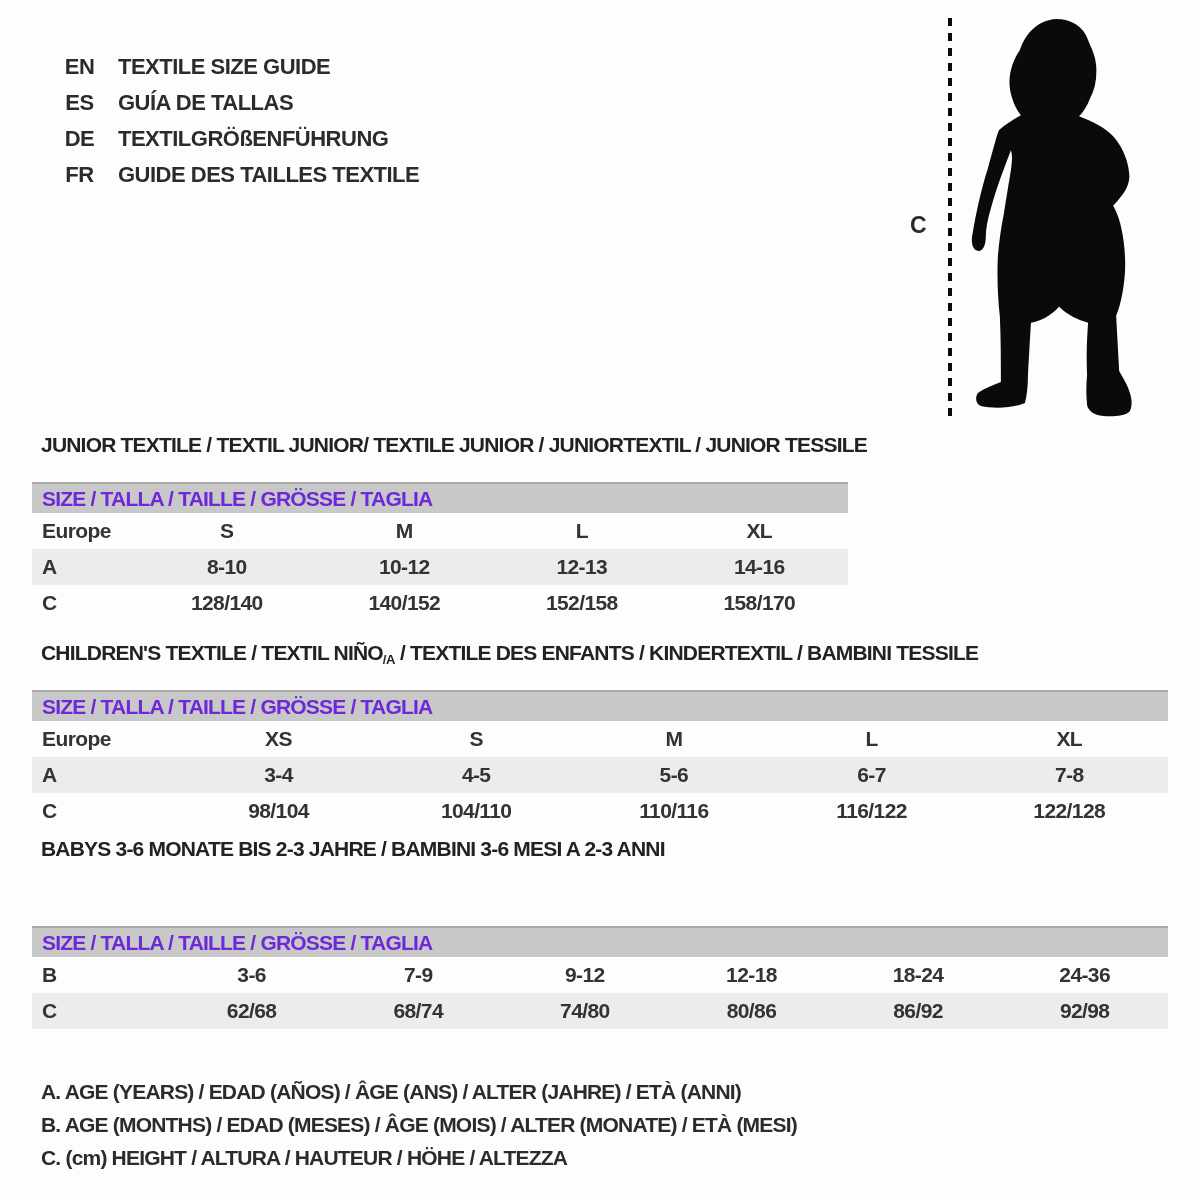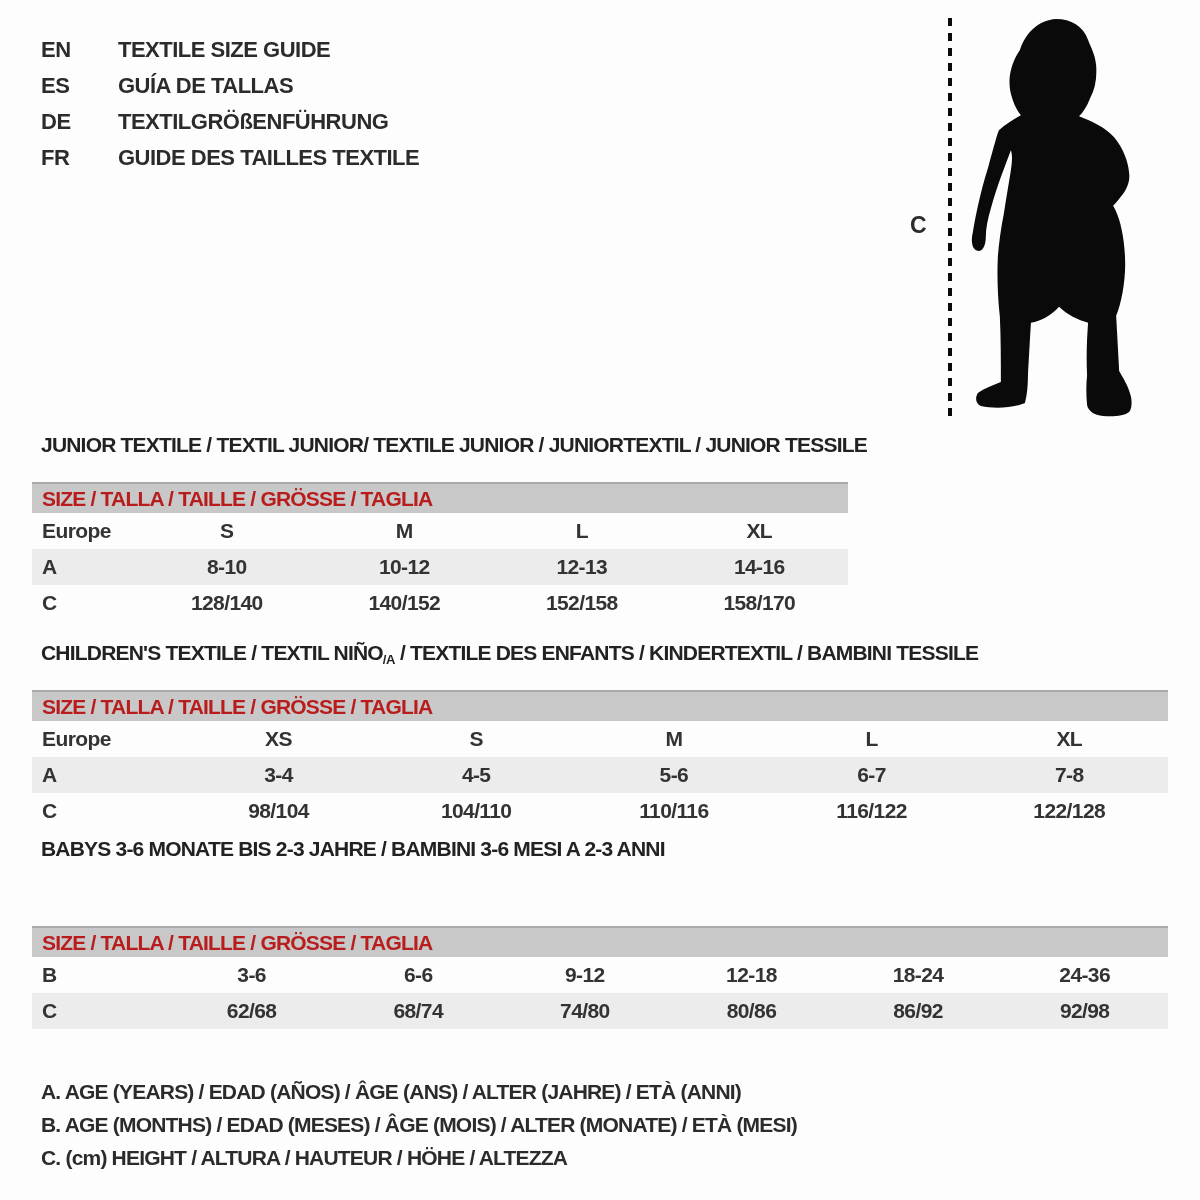--- a/index.html
+++ b/index.html
@@ -15,21 +15,21 @@
   body{
     background:var(--bg);
     font-family:"Liberation Sans","DejaVu Sans",sans-serif;
     color:var(--text);
     position:relative;
     overflow:hidden;
   }
   .cond{font-weight:700;letter-spacing:-0.8px;}
 
   
-  .lang-block{position:absolute;left:41px;top:32px;}
+  .lang-block{position:absolute;left:41px;top:49px;text-align:center;}
   .lang-row{display:flex;height:36px;align-items:center;font-size:22px;font-weight:700;letter-spacing:-0.5px;}
   .lang-code{width:77px;flex:0 0 77px;}
 
   
   .dashline{
     position:absolute;left:948px;top:18px;width:4px;height:398px;
     background:repeating-linear-gradient(180deg,var(--silhouette) 0 8px,transparent 8px 15px);
   }
   .c-label{position:absolute;left:910px;top:212px;font-size:23px;font-weight:700;}
   .toddler{position:absolute;left:968px;top:18px;}
@@ -43,21 +43,21 @@
 
   
   .size-table{position:absolute;left:32px;}
   #junior-table{top:482px;width:816px;}
   #children-table{top:690px;width:1136px;}
   #babies-table{top:926px;width:1136px;}
   .st-header{
     height:31px;background:var(--header-bg);
     border-top:2px solid var(--header-edge);
     display:flex;align-items:center;padding-left:10px;
-    font-size:21px;font-weight:700;letter-spacing:-0.8px;color:#b91c1c;
+    font-size:21px;font-weight:700;letter-spacing:-0.8px;color:#6d28d9;
   }
   .st-row{display:flex;height:36px;align-items:center;font-size:21px;color:#333;}
   .st-row.shaded{background:var(--shaded);}
   .st-row .cell-label{padding-left:10px;font-weight:700;letter-spacing:-0.6px;}
   .st-row .cell{flex:1;text-align:center;font-weight:700;letter-spacing:-0.6px;}
 
   
   .legend{position:absolute;left:41px;top:1067px;line-height:33px;font-size:21px;margin-top:8px;}
   .legend-line{white-space:nowrap;}
 </style>
@@ -193,21 +193,21 @@
   </div>
 
 <div class="section-title cond" id="babies-title">
   <div>BABYS 3-6 MONATE BIS 2-3 JAHRE / BAMBINI 3-6 MESI A 2-3 ANNI</div>
 </div>
 <div class="size-table" id="babies-table">
   <div class="st-header cond">SIZE / TALLA / TAILLE / GRÖSSE / TAGLIA</div>
 <div class="st-row">
       <div class="cell-label" style="flex: 0 0 12%;">B</div>
       <div class="cell">3-6</div>
-      <div class="cell">6-6</div>
+      <div class="cell">7-9</div>
       <div class="cell">9-12</div>
       <div class="cell">12-18</div>
       <div class="cell">18-24</div>
       <div class="cell">24-36</div>
     </div>
     <div class="st-row shaded">
       <div class="cell-label" style="flex: 0 0 12%;">C</div>
       <div class="cell">62/68</div>
       <div class="cell">68/74</div>
       <div class="cell">74/80</div>

